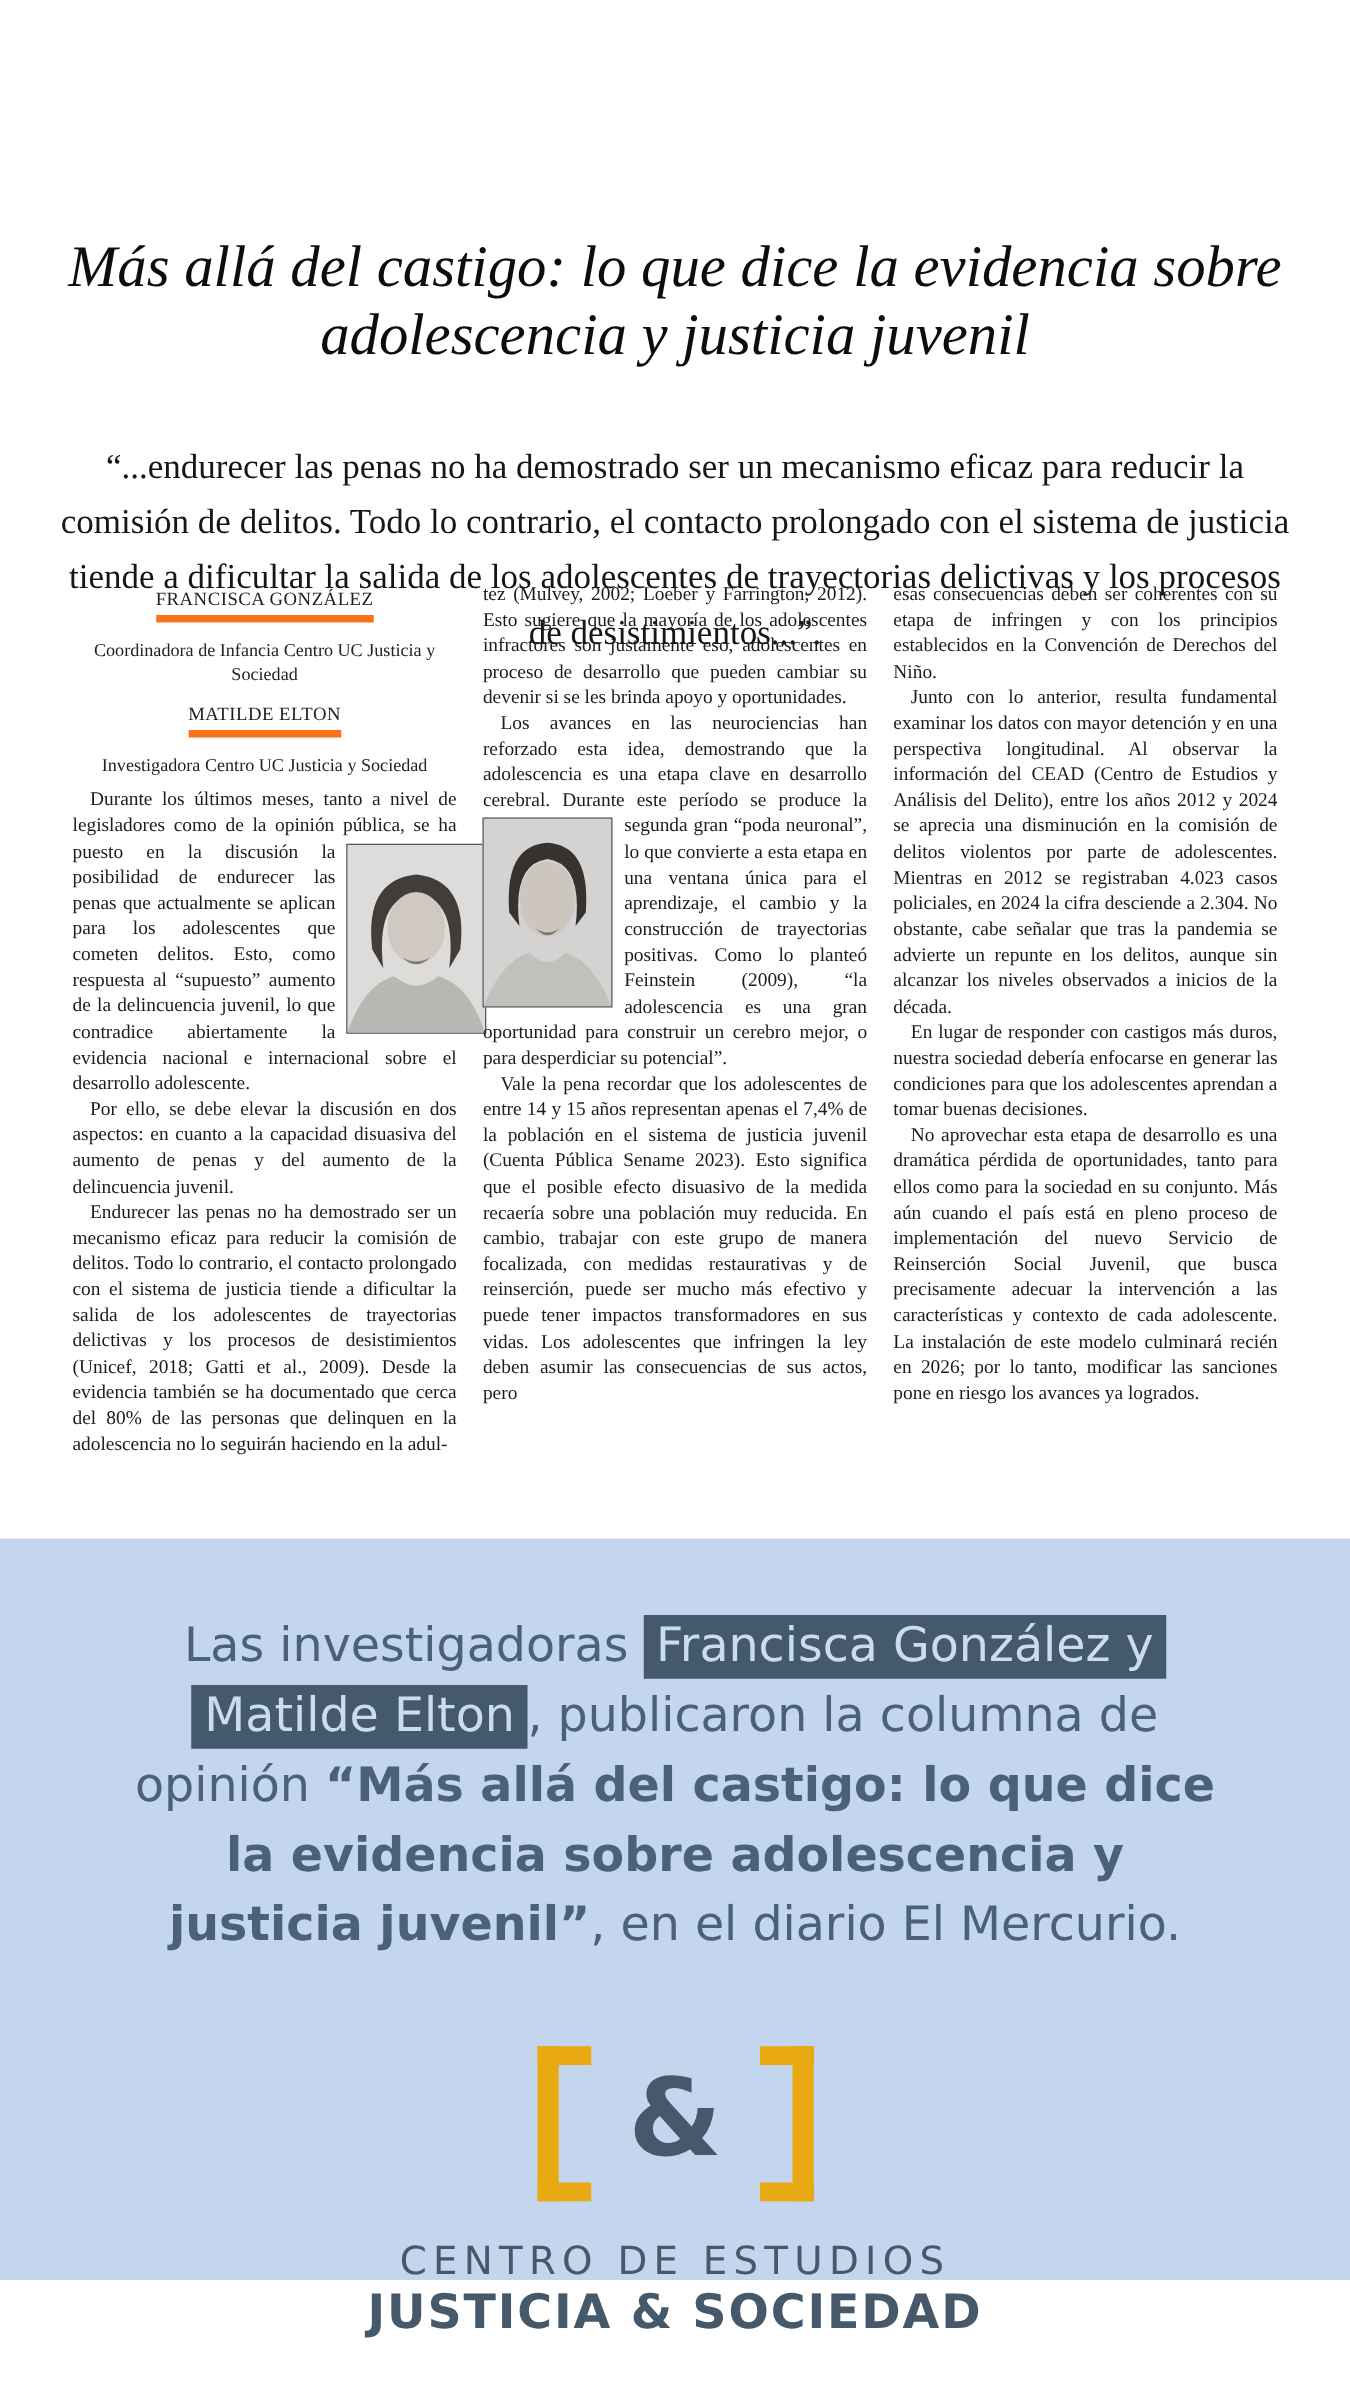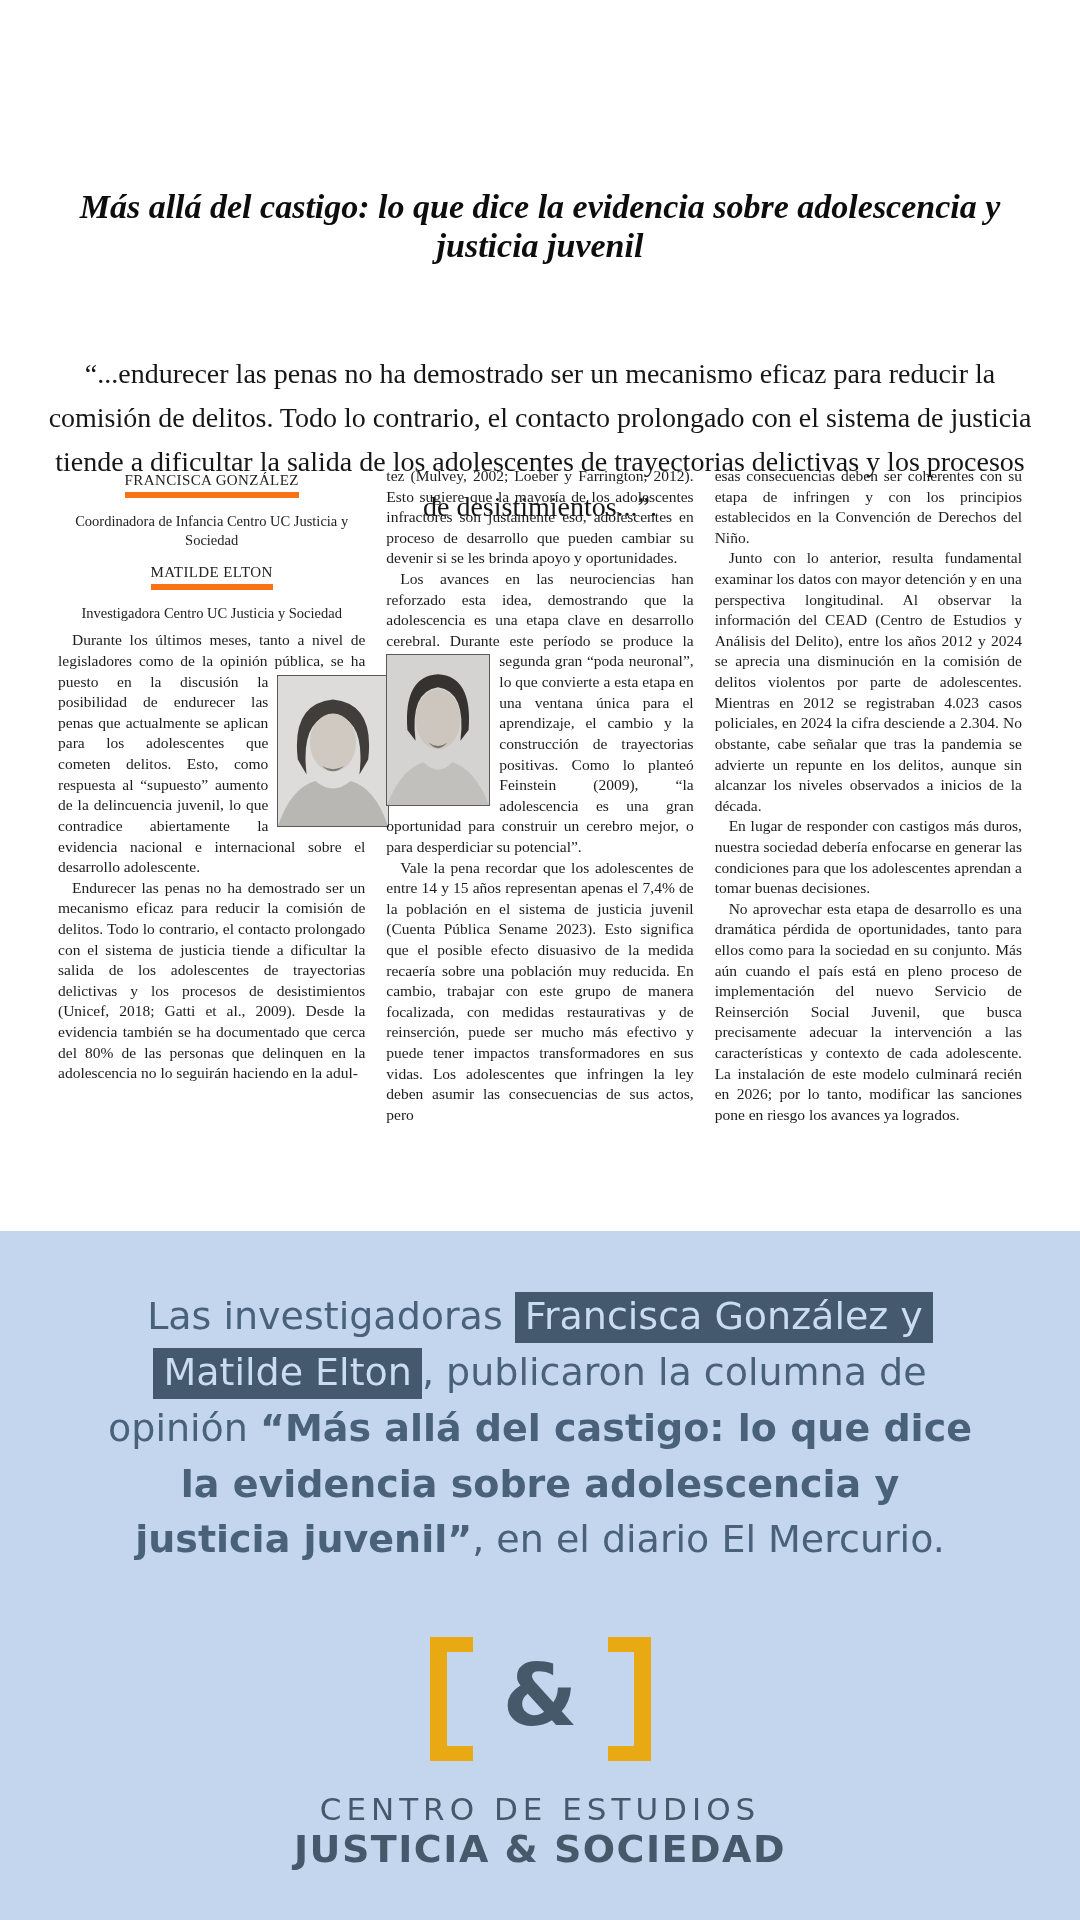--- a/index.html
+++ b/index.html
@@ -2,41 +2,41 @@
 <html><head>
 <meta charset="utf-8">
 <style>
   html,body{margin:0;padding:0;background:#ffffff;}
   .page{position:relative;width:1080px;height:1920px;background:#ffffff;overflow:hidden;
         font-family:"Liberation Serif", serif;color:#1c1c1c;}
 
   
   .article{position:absolute;top:0;left:0;width:1080px;height:1231px;background:#ffffff;}
   .title{position:absolute;top:188px;left:40px;right:40px;text-align:center;
-         font-style:italic;font-size:34px;line-height:1.14;color:#0d0d0d;font-weight:bold;}
+         font-style:italic;font-size:47px;line-height:1.14;color:#0d0d0d;font-weight:normal;}
   .quote{position:absolute;top:352px;left:45px;right:45px;text-align:center;
          font-size:28px;line-height:1.58;color:#161616;}
 
   .columns{position:absolute;top:466px;left:58px;width:964px;height:724px;display:flex;gap:21px;
            text-align:justify;font-size:15.5px;line-height:1.33;overflow:hidden;}
   .col{flex:1;min-width:0;}
   .byline{text-align:center;margin-bottom:8px;}
   .byline-name{display:inline-block;font-size:15px;letter-spacing:.4px;color:#222;
                border-bottom:6px solid #f97316;padding-bottom:1px;margin-top:5px;}
   .byline-role{font-size:14.5px;line-height:1.3;margin-top:14px;color:#222;text-align:center;}
   .col p{margin:0;text-indent:14px;}
   .col p.noindent{text-indent:0;}
 
   .photo{background:#dcdbd9;border:1px solid #5a5a5a;box-sizing:border-box;overflow:hidden;}
   .photo svg{display:block;width:100%;height:100%;}
   .photo-right{float:right;width:112px;height:152px;margin:3px -24px 5px 9px;}
   .photo-left{float:left;width:104px;height:152px;margin:3px 9px 5px 0;}
 
   
-  .banner{position:absolute;top:1231px;left:0;width:1080px;height:689px;background:#C3D6EE;
+  .banner{position:absolute;top:1231px;left:0;width:1080px;height:593px;background:#C3D6EE;
           font-family:"DejaVu Sans", sans-serif;}
   .banner-text{position:absolute;top:58px;left:100px;width:880px;text-align:center;
                font-size:38px;line-height:1.47;color:#4A617A;}
   .hl{background:#44596E;color:#CADCF1;padding:2px 10px 5px;}
   .bold{font-weight:bold;}
 
   
   .logo{position:absolute;top:402px;left:0;width:100%;text-align:center;color:#46596B;}
   .logo-mark{display:flex;justify-content:center;align-items:center;gap:30px;height:132px;margin-bottom:26px;}
   .bracket{width:26px;height:94px;border:0 solid #E8A912;border-top-width:15px;border-bottom-width:15px;}
@@ -68,20 +68,21 @@
         </div>
         <p><span>Durante los últimos meses, tanto a nivel de legisladores como de la opinión pública, se ha puesto en la discusión la </span><span class="photo photo-right">
               <svg viewBox="0 0 100 140" preserveAspectRatio="none" aria-hidden="true">
             <rect x="0" y="0" width="100" height="140" fill="#dddcda"></rect>
             <path d="M18,78 Q12,26 50,22 Q88,26 82,78 L74,92 Q80,40 50,36 Q20,40 26,92 Z" fill="#403d3a"></path>
             <ellipse cx="50" cy="62" rx="21" ry="27" fill="#cfc9c2"></ellipse>
             <path d="M0,140 Q12,104 34,98 Q50,112 66,98 Q88,104 100,140 Z" fill="#b9b7b4"></path>
             <path d="M40,84 Q50,90 60,84 Q50,94 40,84 Z" fill="#7e7874"></path>
           </svg>
             </span><span>posibilidad de endurecer las penas que actualmente se aplican para los adolescentes que cometen delitos. Esto, como respuesta al “supuesto” aumento de la delincuencia juvenil, lo que contradice abiertamente la evidencia nacional e internacional sobre el desarrollo adolescente.</span></p>
+        <p>Por ello, se debe elevar la discusión en dos aspectos: en cuanto a la capacidad disuasiva del aumento de penas y del aumento de la delincuencia juvenil.</p>
         <p>Endurecer las penas no ha demostrado ser un mecanismo eficaz para reducir la comisión de delitos. Todo lo contrario, el contacto prolongado con el sistema de justicia tiende a dificultar la salida de los adolescentes de trayectorias delictivas y los procesos de desistimientos (Unicef, 2018; Gatti et al., 2009). Desde la evidencia también se ha documentado que cerca del 80% de las personas que delinquen en la adolescencia no lo seguirán haciendo en la adul-</p>
       </div>
 
       <div class="col">
         <p class="noindent">tez (Mulvey, 2002; Loeber y Farrington, 2012). Esto sugiere que la mayoría de los adolescentes infractores son justamente eso, adolescentes en proceso de desarrollo que pueden cambiar su devenir si se les brinda apoyo y oportunidades.</p>
         <p><span>Los avances en las neurociencias han reforzado esta idea, demostrando que la adolescencia es una etapa clave en desarrollo cerebral. Durante este período se </span><span class="photo photo-left">
               <svg viewBox="0 0 100 140" preserveAspectRatio="none" aria-hidden="true">
             <rect x="0" y="0" width="100" height="140" fill="#d4d3d1"></rect>
             <path d="M20,70 Q16,20 50,18 Q84,20 80,70 L72,80 Q78,34 50,30 Q22,34 28,80 Z" fill="#35322f"></path>
             <ellipse cx="50" cy="60" rx="22" ry="28" fill="#cdc6bf"></ellipse>

